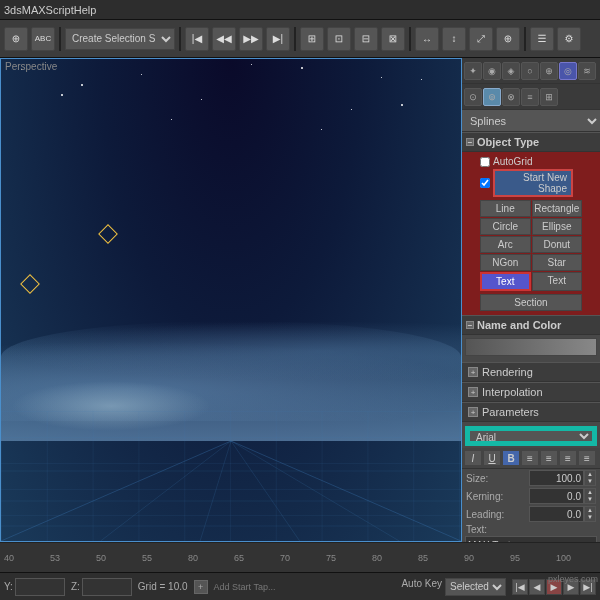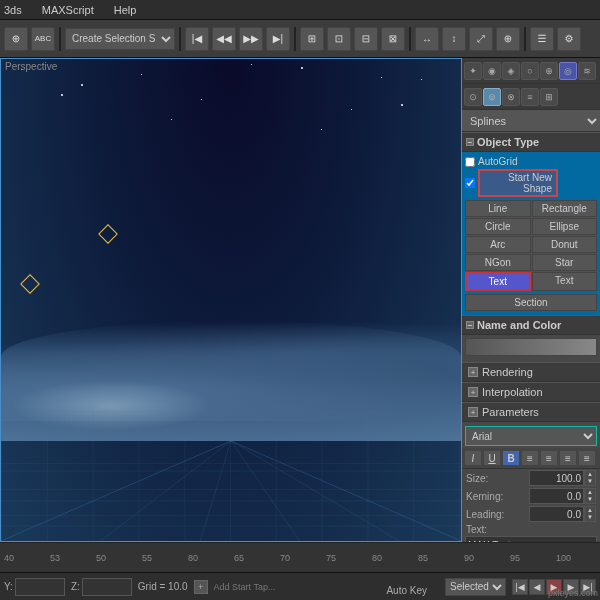--- a/index.html
+++ b/index.html
@@ -5,21 +5,21 @@
     * { margin: 0; padding: 0; box-sizing: border-box; }
     body { width: 600px; height: 600px; overflow: hidden; background: #3a3a3a; font-family: Arial, sans-serif; font-size: 11px; color: #ccc; }
 
     
     #menu-bar {
       height: 20px;
       background: #2d2d2d;
       display: flex;
       align-items: center;
       padding: 0 4px;
-      gap: 20px;
+      gap: 0;
       border-bottom: 1px solid #111;
     }
     #menu-bar span { font-size: 11px; color: #ccc; cursor: pointer; }
 
     
     #toolbar {
       height: 38px;
       background: #3c3c3c;
       display: flex;
       align-items: center;
@@ -157,22 +157,22 @@
       width: 8px; height: 8px;
       background: #666;
       border: 1px solid #888;
       display: flex; align-items: center; justify-content: center;
       font-size: 8px;
       color: #ccc;
     }
 
     
     .section-body {
-      background: #0369a1;
-      padding: 3px 1px;
+      background: #7f1d1d;
+      padding: 3px 16px;
     }
 
     .checkbox-row {
       display: flex;
       align-items: center;
       gap: 3px;
       padding: 1px 2px;
       font-size: 10px;
     }
     input[type=checkbox] { width: 10px; height: 10px; margin: 0; }
@@ -301,21 +301,21 @@
       border: 1px solid #555;
       display: flex; flex-direction: column; align-items: center; justify-content: center;
       cursor: pointer;
     }
 
     
     .font-dropdown {
       width: calc(100% - 6px);
       height: 20px;
       background: #555;
-      border: 1px solid #14b8a6;
+      border: 5px solid #14b8a6;
       color: #ccc;
       font-size: 10px;
       padding: 0 2px;
       margin: 2px 3px;
     }
 
     
     .text-label-row {
       padding: 1px 4px;
       font-size: 10px;
@@ -374,21 +374,21 @@
       width: 50px;
       height: 18px;
       background: #333;
       border: 1px solid #555;
       color: #ccc;
       font-size: 10px;
       padding: 0 2px;
     }
 
     .auto-key-area {
-      display: flex; align-items: flex-end; gap: 18px;
+      display: flex; align-items: flex-start; gap: 3px;
     }
     .auto-key-select {
       height: 18px;
       background: #555;
       border: 1px solid #444;
       color: #ccc;
       font-size: 10px;
     }
 
     .playback-btn {
@@ -397,21 +397,21 @@
       border: 1px solid #444;
       color: #ccc;
       font-size: 9px;
       display: flex; align-items: center; justify-content: center;
       cursor: pointer;
     }
 
     .watermark {
       position: absolute;
       right: 2px;
-      bottom: 2px;
+      bottom: 16px;
       font-size: 9px;
       color: #777;
     }
 
     
     svg.grid-svg {
       position: absolute;
       bottom: 0; left: 0; right: 0;
       width: 100%; height: 130px;
     }

